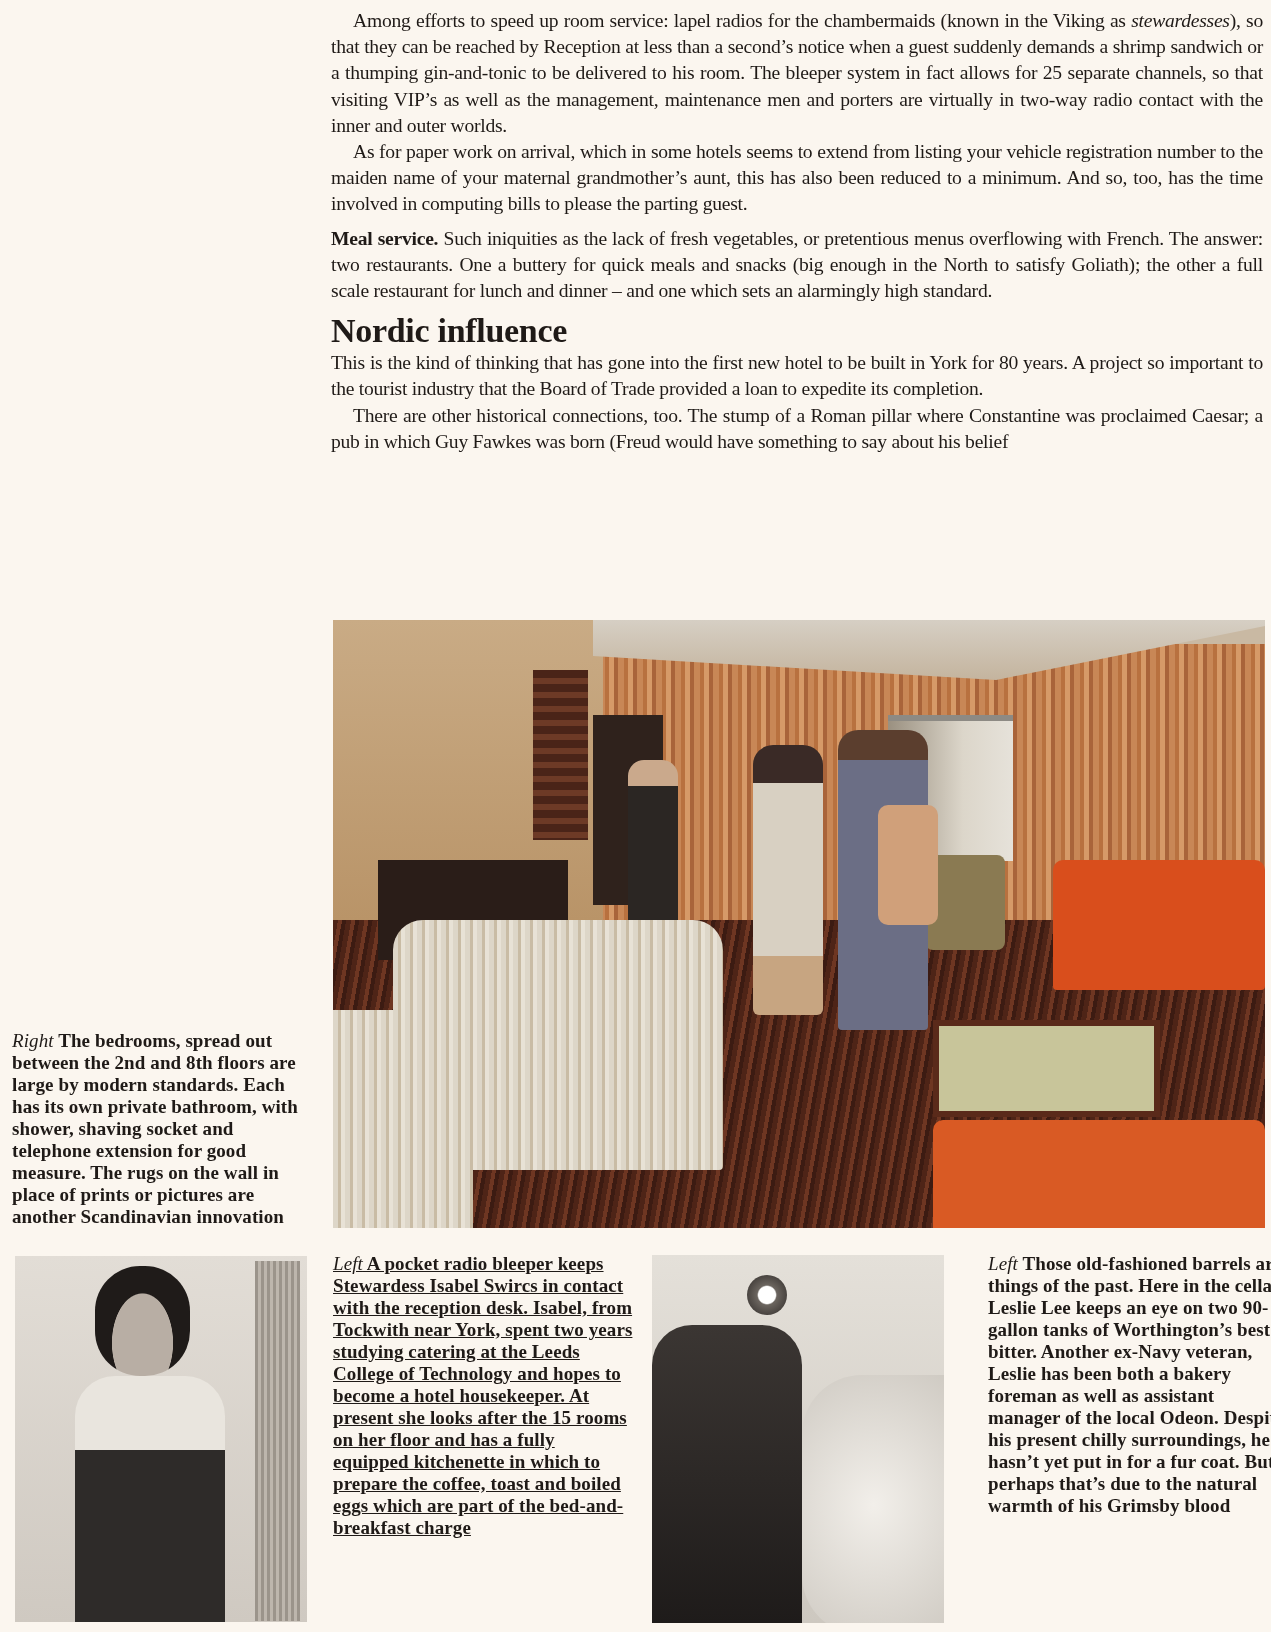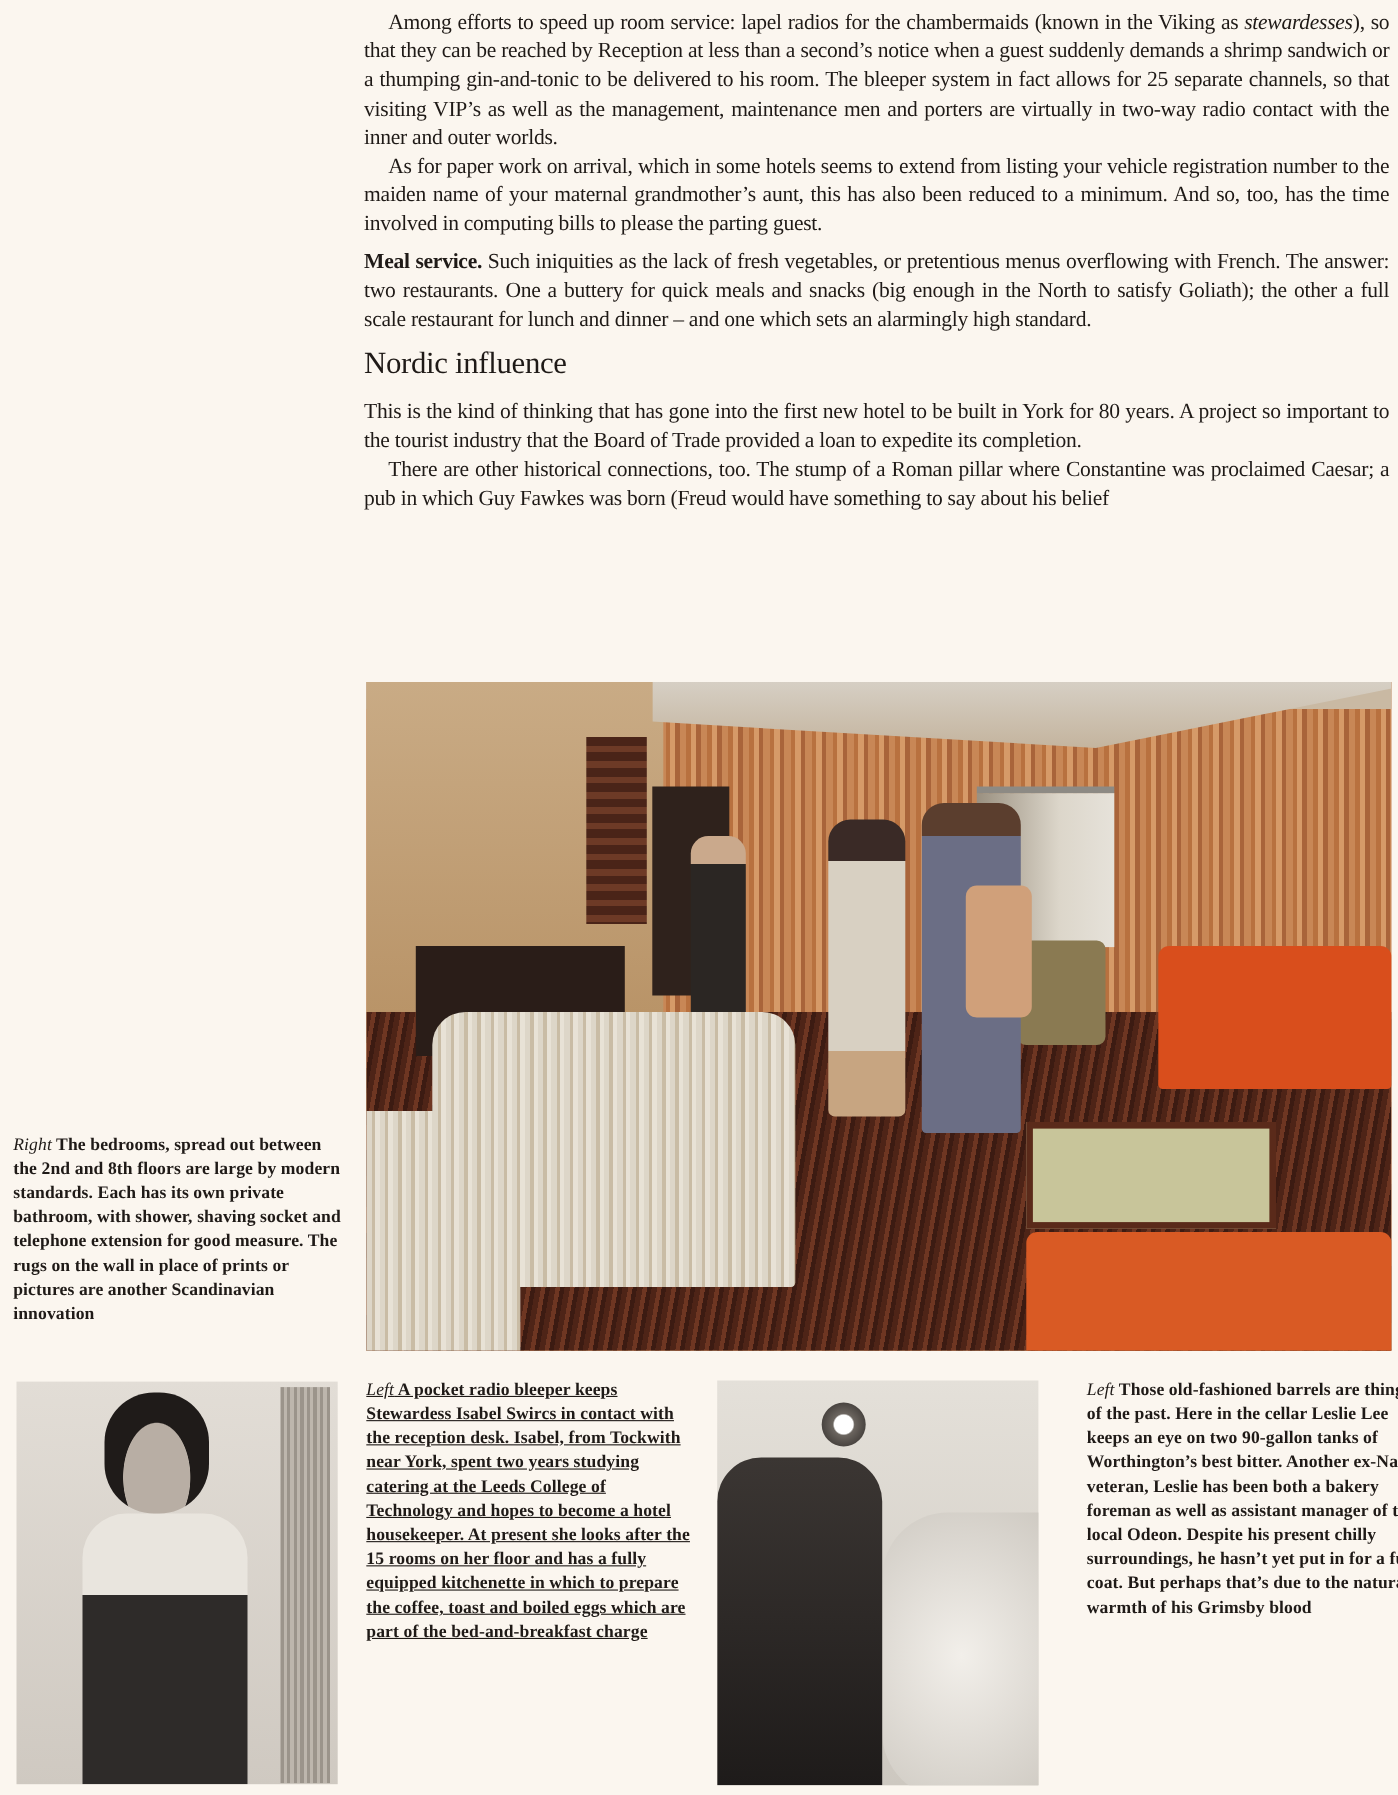--- a/index.html
+++ b/index.html
@@ -12,27 +12,27 @@
   .body-text {
     position: absolute; left: 331px; top: 8px; width: 932px;
     font-size: 19.6px; line-height: 26.2px; text-align: justify;
     letter-spacing: -0.25px;
   }
   .body-text p { margin: 0; }
   .body-text p.indent { text-indent: 22px; }
   .body-text p.gap { margin-top: 8px; }
   .runin { font-weight: bold; }
   .body-text h2 {
-    font-weight: normal; font-size: 28px; line-height: 34px;
-    margin: 10px 0 14px 0; letter-spacing: -0.3px;
+    font-weight: bold; font-size: 34px; line-height: 34px;
+    margin: 10px 0 2px 0; letter-spacing: -0.3px;
   }
   em { }
 
   .caption {
-    position: absolute; font-weight: bold; font-size: 16px; line-height: 22px;
+    position: absolute; font-weight: bold; font-size: 19px; line-height: 22px;
     letter-spacing: 0.1px;
   }
   .caption .lead { font-style: italic; font-weight: normal; }
   .cap-right { left: 12px; top: 1030px; width: 300px; }
   .cap-left1 { left: 333px; top: 1253px; width: 300px; text-decoration: underline; }
   .cap-left2 { left: 948px; top: 1253px; width: 300px; margin-left: 40px; }
 
   .photo { position: absolute; overflow: hidden; }
   .photo-main {
     left: 333px; top: 620px; width: 932px; height: 608px;

